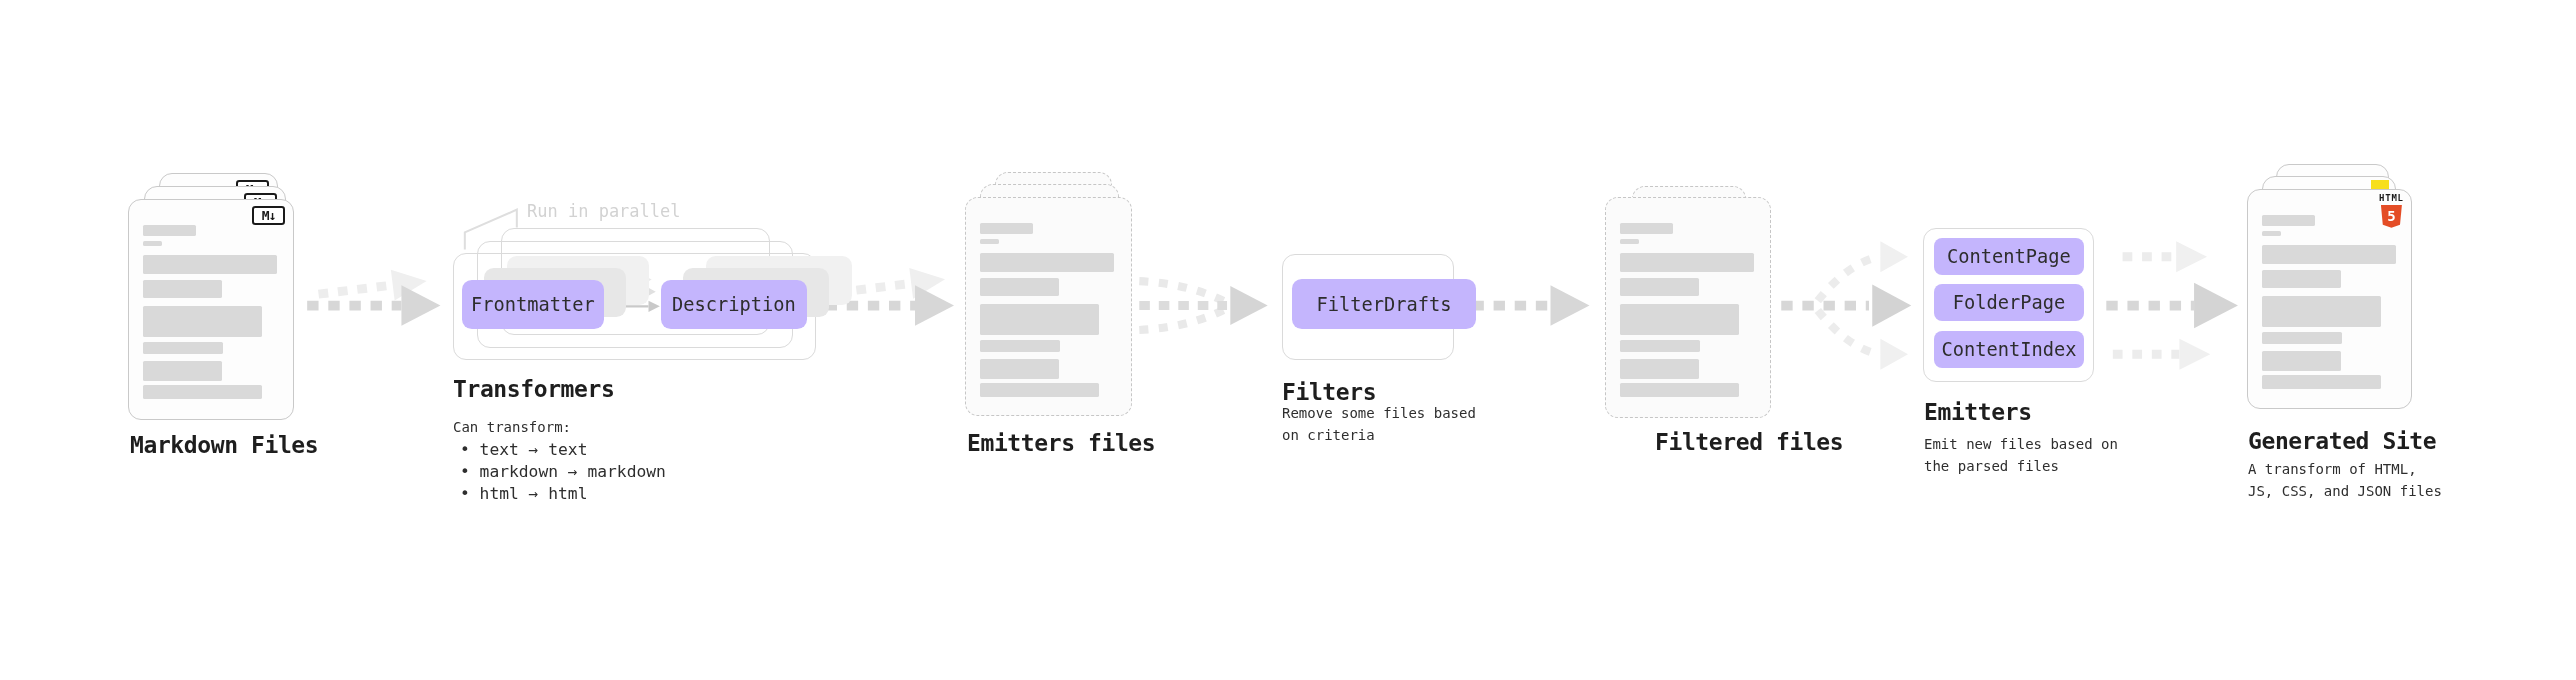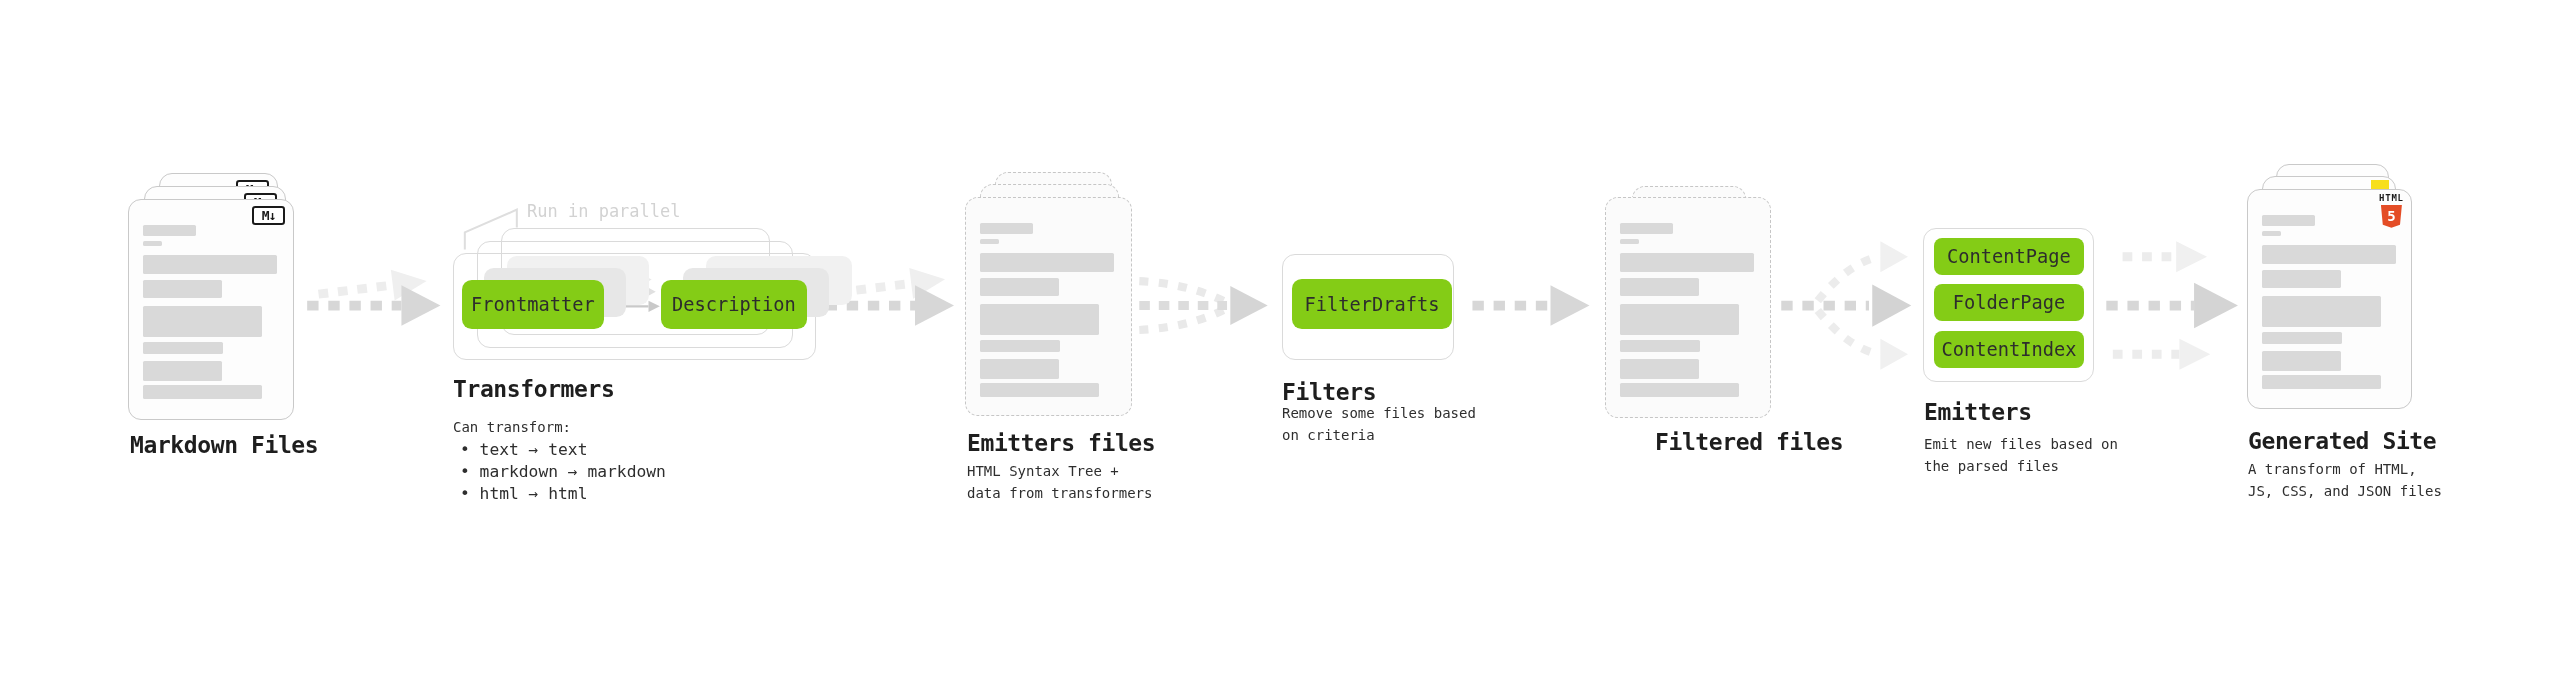--- a/index.html
+++ b/index.html
@@ -16,21 +16,21 @@
   .b4{top:80px;width:79px;height:18px;}
   .b5{top:106px;width:119px;height:31px;}
   .b6{top:142px;width:80px;height:12.2px;}
   .b7{top:161px;width:79px;height:19.5px;}
   .b8{top:185px;width:119px;height:14px;}
   .md-badge{position:absolute;top:5.7px;right:8.1px;width:32.5px;height:19.5px;border:2.4px solid #1a1a1a;border-radius:3.3px;
             background:#ffffff;color:#1a1a1a;font-weight:bold;font-size:13px;display:flex;align-items:center;
             justify-content:center;box-sizing:border-box;letter-spacing:-0.8px;}
   
   .outline-box{position:absolute;border:1.6px solid #dadada;border-radius:13px;box-sizing:border-box;background:transparent;}
-  .chip{position:absolute;background:#84cc16;border-radius:9.8px;display:flex;align-items:center;justify-content:center;
+  .chip{position:absolute;background:#c4b5fd;border-radius:9.8px;display:flex;align-items:center;justify-content:center;
         font-size:18.7px;color:#2d2d2d;box-sizing:border-box;white-space:nowrap;}
   .chip.g1{background:#e7e7e7;}
   .chip.g2{background:#f1f1f1;}
   
   .h{position:absolute;font-weight:bold;font-size:23px;color:#1e1e1e;letter-spacing:-0.4px;white-space:nowrap;}
   .desc{position:absolute;font-size:14px;line-height:22px;color:#2e2e2e;white-space:pre-line;}
   .bullets{position:absolute;font-size:16.3px;line-height:22px;color:#2e2e2e;}
   .note{position:absolute;font-size:17px;color:#d2d2d2;white-space:nowrap;}
   
   .css-badge{position:absolute;text-align:center;}
@@ -159,26 +159,24 @@
       <div class="bar b2"></div>
       <div class="bar b3"></div>
       <div class="bar b4"></div>
       <div class="bar b5"></div>
       <div class="bar b6"></div>
       <div class="bar b7"></div>
       <div class="bar b8"></div>
     </div>
   </div>
   <div class="h" style="left:967px;top:430px;">Emitters files</div>
-  <div class="desc" style="left:967px;top:460px;">HTML Syntax Tree +
-data from transformers</div>
 
   <div>
     <div class="outline-box" style="left:1282px;top:254px;width:172px;height:106px;"></div>
-    <div class="chip" style="left:1292px;top:279px;width:160px;height:50px;">FilterDrafts</div>
+    <div class="chip" style="left:1292px;top:279px;width:184px;height:50px;">FilterDrafts</div>
   </div>
   <div class="h" style="left:1282px;top:379px;">Filters</div>
   <div class="desc" style="left:1282px;top:402px;">Remove some files based
 on criteria</div>
 
   <div>
     <div class="file-card dashed" style="left:1632px;top:186px;width:114px;height:221px;"></div>
     <div class="file-card dashed" style="left:1605px;top:197px;width:166px;height:221px;">
       <div class="bar b1"></div>
       <div class="bar b2"></div>

